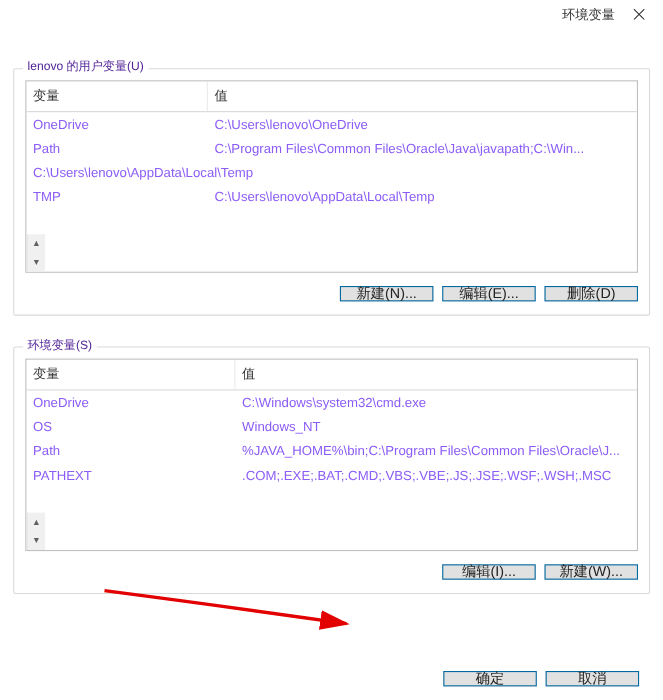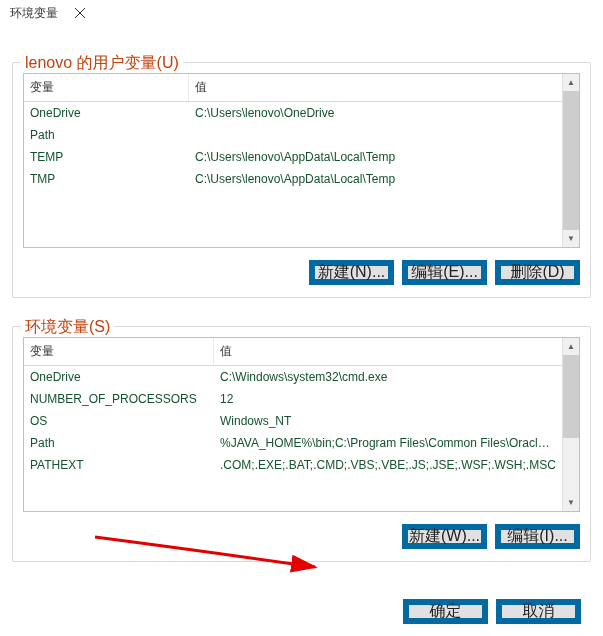--- a/index.html
+++ b/index.html
@@ -1,38 +1,38 @@
 <!DOCTYPE html>
 <html><head>
   <meta charset="utf-8">
   <style>
     * { box-sizing: border-box; margin: 0; padding: 0; font-family: "Segoe UI", "Microsoft YaHei", sans-serif; }
     body { width: 603px; height: 636px; background: #fff; position: relative; overflow: hidden; }
-    .titlebar { display: flex; align-items: center; justify-content: flex-start; padding: 4px 0 4px 10px; font-size: 12px; color: #333; height: 26px; }
+    .titlebar { display: flex; align-items: center; justify-content: flex-end; padding: 4px 0 4px 10px; font-size: 12px; color: #333; height: 26px; }
     .close-x { width: 44px; height: 24px; display: flex; align-items: center; justify-content: center; cursor: pointer; }
     .close-x svg { width: 10px; height: 10px; }
     .content { padding: 8px 12px 0 12px; }
     .groupbox { border: 1px solid #d9d9d9; border-radius: 2px; padding: 10px 10px 12px 10px; margin-top: 28px; position: relative; }
-    .groupbox-label { position: absolute; top: -10px; left: 8px; background: #fff; padding: 0 4px; font-size: 16px; color: #c2410c; }
-    .table-wrap { border: 1px solid #c0c0c0; background: #fff; height: 175px; position: relative; display: flex; }
+    .groupbox-label { position: absolute; top: -10px; left: 8px; background: #fff; padding: 0 4px; font-size: 11px; color: #4c1d95; }
+    .table-wrap { border: 1px solid #c0c0c0; background: #fff; height: 175px; position: relative; display: flex; flex-direction: column; }
     .table-body { flex: 1; overflow: hidden; }
     .thead { display: flex; border-bottom: 1px solid #d9d9d9; font-size: 12px; color: #333; }
     .th { padding: 5px 6px; border-right: 1px solid #eaeaea; }
     .th.col-name { width: 165px; }
     .th.col-val { flex: 1; border-right: none; }
-    .trow { display: flex; font-size: 12px; color: #14532d; }
+    .trow { display: flex; font-size: 12px; color: #8b5cf6; }
     .td { padding: 4px 6px; white-space: nowrap; overflow: hidden; text-overflow: ellipsis; }
     .td.col-name { width: 165px; }
     .td.col-val { flex: 1; }
     .scrollbar { width: 17px; background: #f0f0f0; border-left: 1px solid #e0e0e0; display: flex; flex-direction: column; }
     .scroll-btn { height: 17px; display: flex; align-items: center; justify-content: center; font-size: 8px; color: #606060; }
     .scroll-track { flex: 1; }
     .scroll-thumb { background: #cdcdcd; width: 100%; }
     .btnrow { display: flex; justify-content: flex-end; gap: 8px; margin-top: 12px; }
-    .btn { width: 85px; height: 25px; border: 6px solid #0369a1; background: #e1e1e1; font-size: 16px; color: #222; cursor: pointer; display: flex; align-items: center; justify-content: center; }
+    .btn { width: 85px; height: 14px; border: 1px solid #0369a1; background: #e1e1e1; font-size: 13px; color: #222; cursor: pointer; display: flex; align-items: center; justify-content: center; }
     .bottomrow { position: absolute; bottom: 12px; right: 22px; display: flex; gap: 8px; margin-left: 16px; }
     .arrow { position: absolute; left: 90px; top: 532px; pointer-events: none; }
   </style>
 </head>
 <body>
 
 <div class="titlebar">
   <span>环境变量</span>
   <div class="close-x">
     <svg viewBox="0 0 10 10">
@@ -50,23 +50,23 @@
         <div class="thead">
           <div class="th col-name">变量</div>
           <div class="th col-val">值</div>
         </div>
         <div class="trow">
             <div class="td col-name">OneDrive</div>
             <div class="td col-val">C:\Users\lenovo\OneDrive</div>
           </div>
         <div class="trow">
             <div class="td col-name">Path</div>
+            <div class="td col-val">C:\Program Files\Common Files\Oracle\Java\javapath;C:\Win...</div>
           </div>
         <div class="trow">
-            <div class="td col-name">TEMP</div>
             <div class="td col-val">C:\Users\lenovo\AppData\Local\Temp</div>
           </div>
         <div class="trow">
             <div class="td col-name">TMP</div>
             <div class="td col-val">C:\Users\lenovo\AppData\Local\Temp</div>
           </div>
       </div>
       <div class="scrollbar">
         <div class="scroll-btn">▲</div>
         <div class="scroll-track">
@@ -90,24 +90,20 @@
           <div class="th col-name" style="width:190px">变量</div>
           <div class="th col-val">值</div>
         </div>
         <div class="trow">
             <div class="td col-name" style="width:190px">OneDrive</div>
             <div class="td col-val">C:\Windows\system32\cmd.exe</div>
           </div>
         <div class="trow">
           </div>
         <div class="trow">
-            <div class="td col-name" style="width:190px">NUMBER_OF_PROCESSORS</div>
-            <div class="td col-val">12</div>
-          </div>
-        <div class="trow">
             <div class="td col-name" style="width:190px">OS</div>
             <div class="td col-val">Windows_NT</div>
           </div>
         <div class="trow">
             <div class="td col-name" style="width:190px">Path</div>
             <div class="td col-val">%JAVA_HOME%\bin;C:\Program Files\Common Files\Oracle\J...</div>
           </div>
         <div class="trow">
             <div class="td col-name" style="width:190px">PATHEXT</div>
             <div class="td col-val">.COM;.EXE;.BAT;.CMD;.VBS;.VBE;.JS;.JSE;.WSF;.WSH;.MSC</div>
@@ -115,22 +111,22 @@
       </div>
       <div class="scrollbar">
         <div class="scroll-btn">▲</div>
         <div class="scroll-track">
             <div class="scroll-thumb" style="height:60%"></div>
           </div>
         <div class="scroll-btn">▼</div>
       </div>
     </div>
     <div class="btnrow">
+      <button class="btn">编辑(I)...</button>
       <button class="btn">新建(W)...</button>
-      <button class="btn">编辑(I)...</button>
     </div>
   </div>
 
 </div>
 
 <svg class="arrow" width="240" height="50">
   <defs>
       <marker id="ah" markerWidth="10" markerHeight="10" refX="8" refY="3" orient="auto">
         <path d="M0,0 L0,6 L9,3 z" fill="#e30000"></path>
       </marker>

